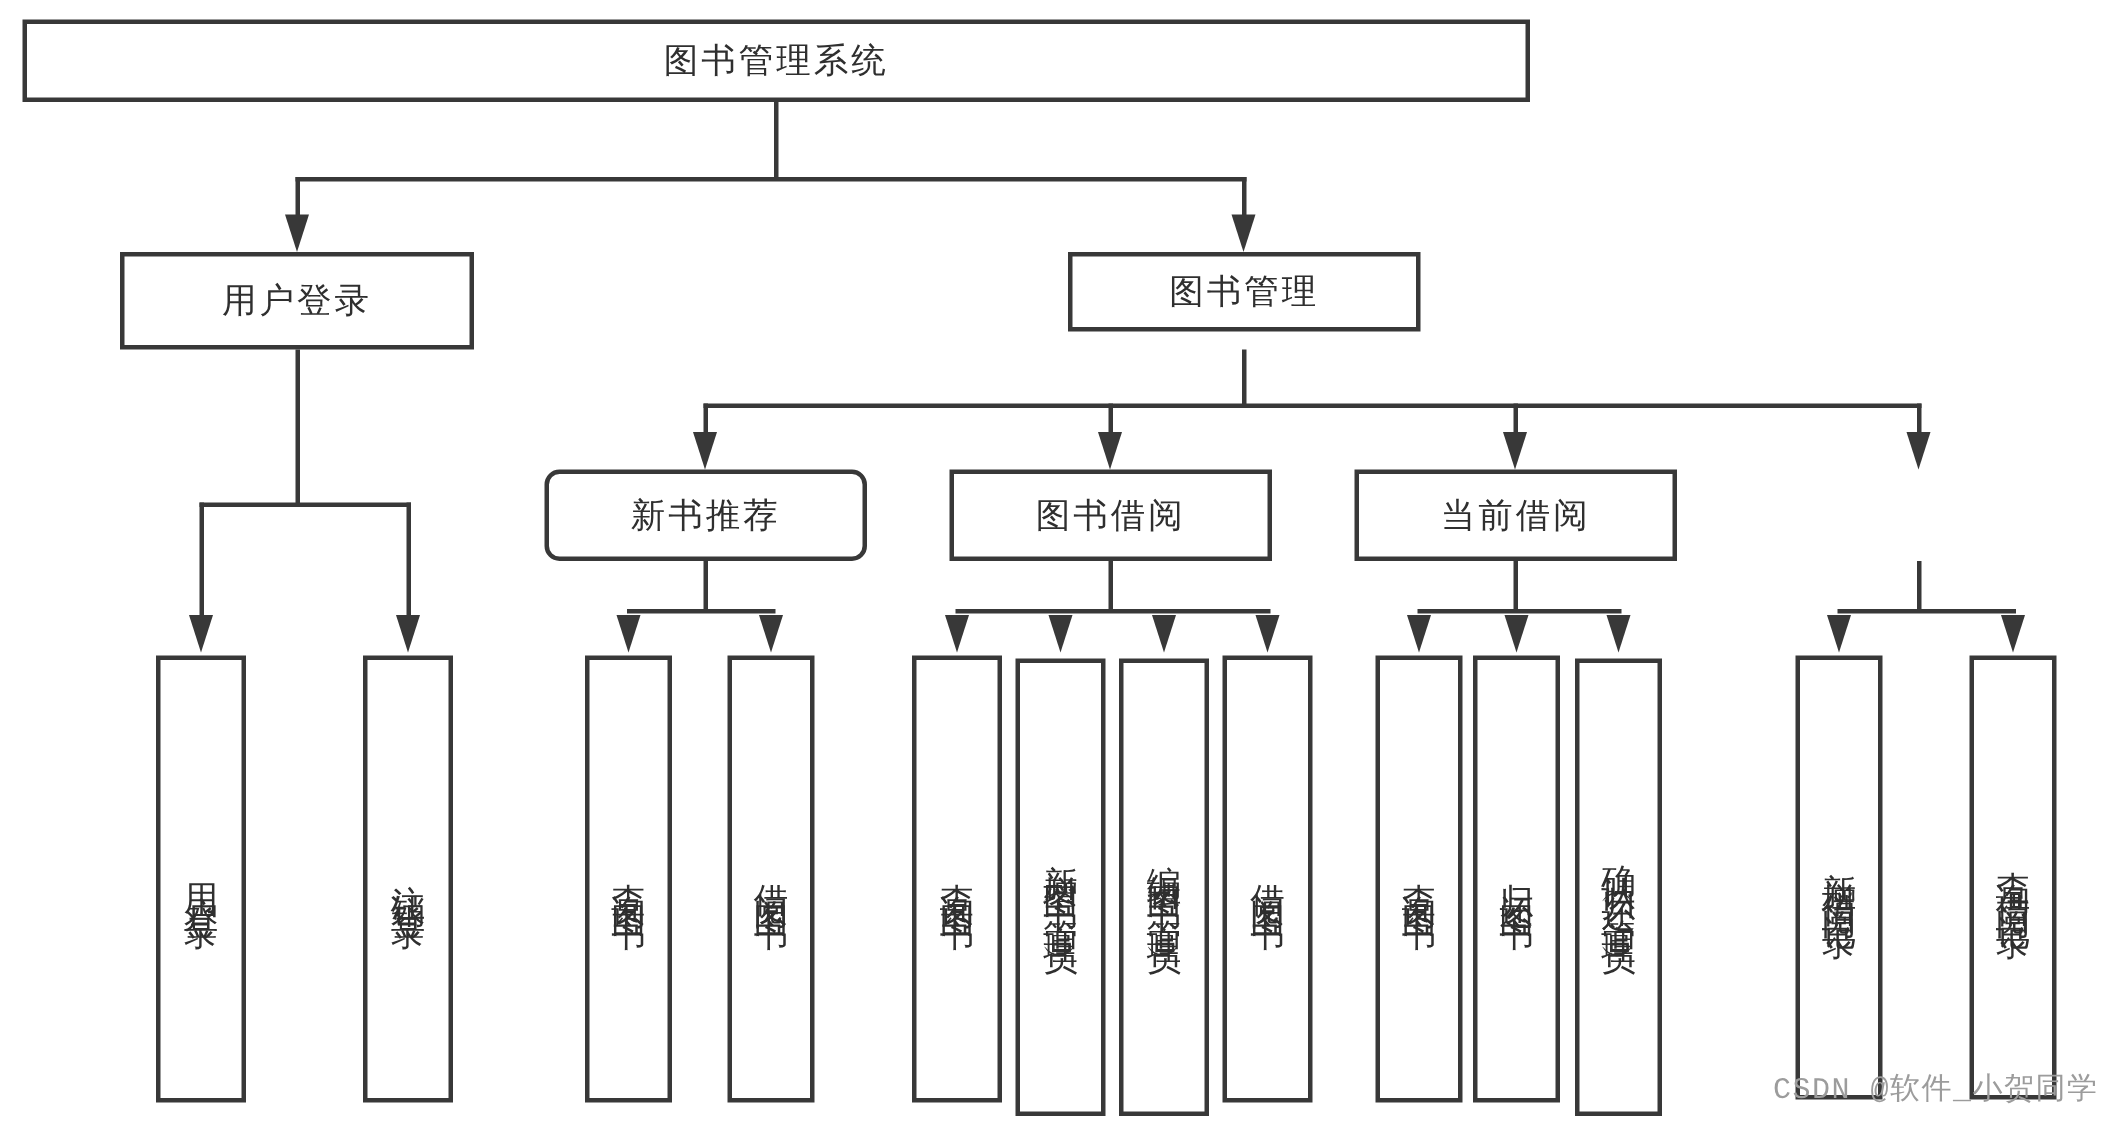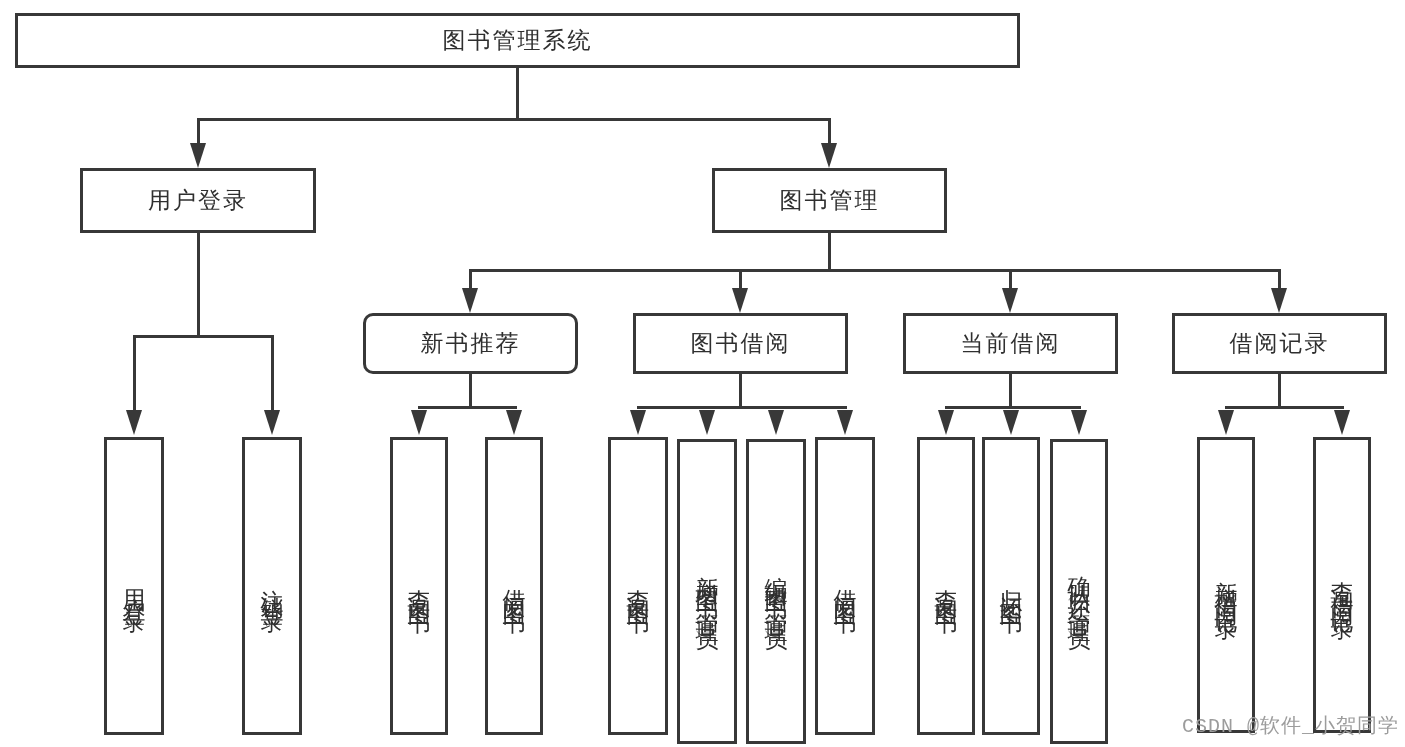--- a/index.html
+++ b/index.html
@@ -67,35 +67,32 @@
 
 <div class="canvas">
 
   <div class="box" style="left:15px; top:13px; width:1005px; height:55px;">
     <span class="hlabel">图书管理系统</span>
   </div>
 
   <div class="box" style="left:80px; top:168px; width:236px; height:65px;">
     <span class="hlabel">用户登录</span>
   </div>
-  <div class="box" style="left:712px; top:168px; width:235px; height:65px;">
+  <div class="box" style="left:712px; top:168px; width:235px; height:53px;">
     <span class="hlabel">图书管理</span>
   </div>
 
   <div class="box" style="left:363px; top:313px; width:215px; height:61px;border-radius:10px;">
     <span class="hlabel">新书推荐</span>
   </div>
   <div class="box" style="left:903px; top:313px; width:215px; height:61px;">
     <span class="hlabel">当前借阅</span>
   </div>
   <div class="box" style="left:633px; top:313px; width:215px; height:61px;">
     <span class="hlabel">图书借阅</span>
-  </div>
-  <div class="box" style="left:1172px; top:313px; width:215px; height:61px;">
-    <span class="hlabel">借阅记录</span>
   </div>
 
   <div class="box" style="left:104px; top:437px; width:60px; height:298px;">
     <span class="vlabel">用户登录</span>
   </div>
   <div class="box" style="left:242px; top:437px; width:60px; height:298px;">
     <span class="vlabel">注销登录</span>
   </div>
 
   <div class="box" style="left:390px; top:437px; width:58px; height:298px;">

